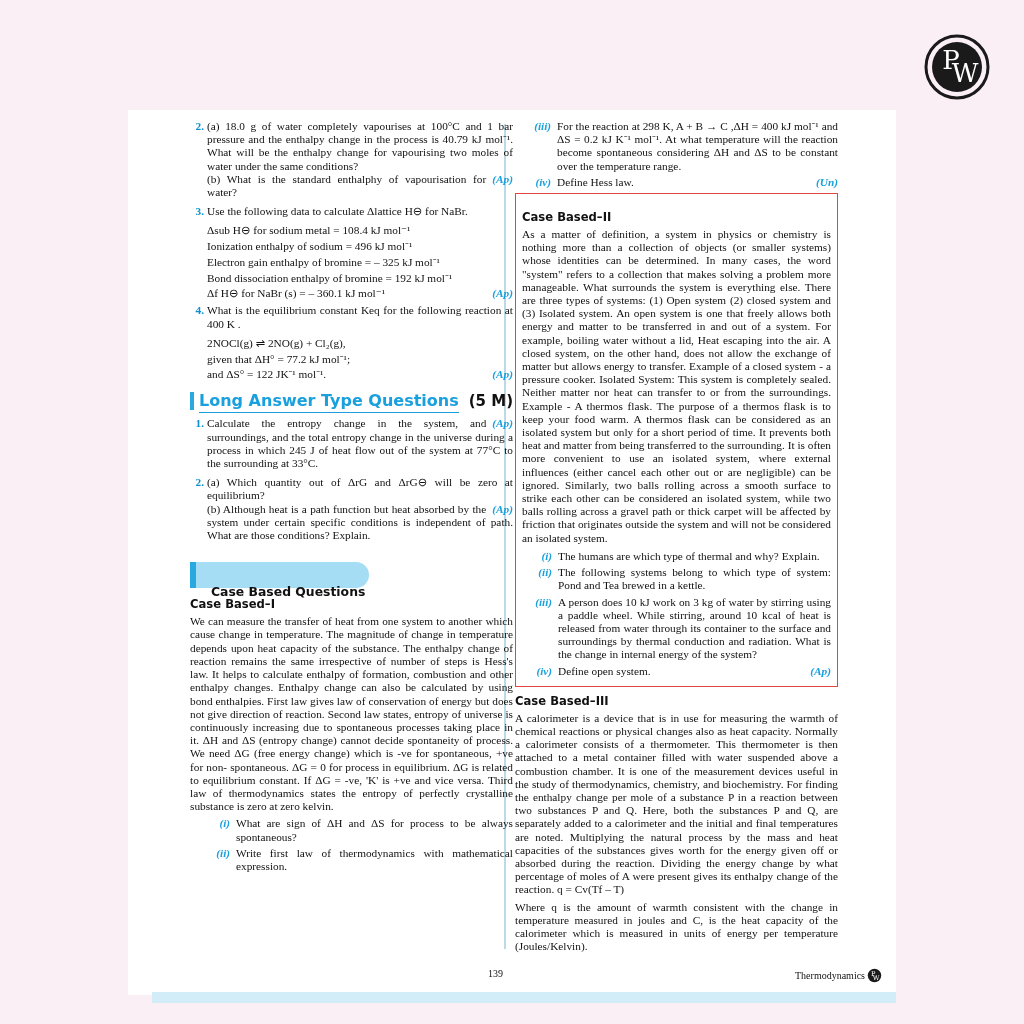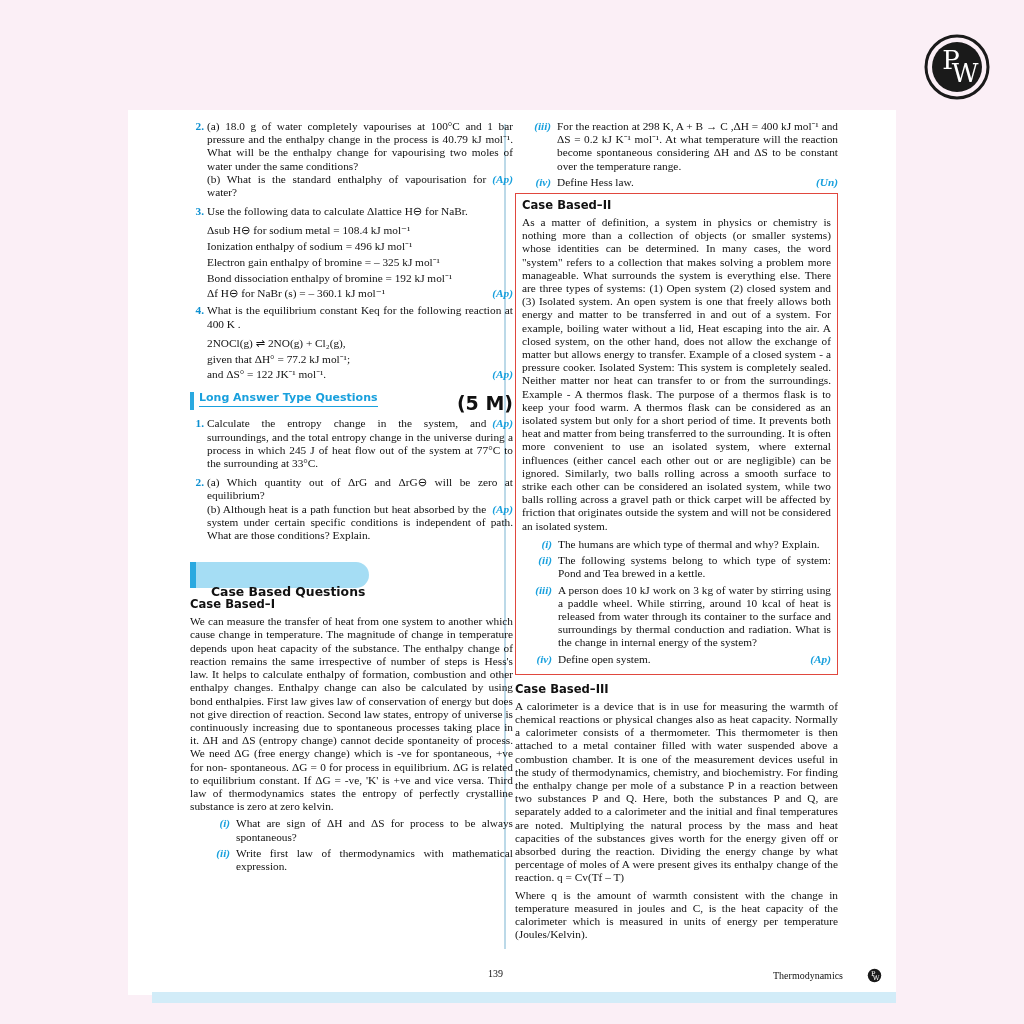--- a/index.html
+++ b/index.html
@@ -73,26 +73,26 @@
 
   
   .sec-bar-head {
     position:relative; margin:11px 0 6px 0; height:19px;
   }
   .sec-bar-head .vbar {
     position:absolute; left:0; top:0; width:4px; height:18px; background:#2aa9e0;
   }
   .sec-bar-head .label {
     position:absolute; left:9px; top:-1px;
-    font-family:"DejaVu Sans", sans-serif; font-weight:bold; font-size:11px;
+    font-family:"DejaVu Sans", sans-serif; font-weight:bold; font-size:16px;
     color:#19a0dd; border-bottom:1.6px solid #19a0dd; padding-bottom:2px;
   }
   .sec-bar-head .marks {
     position:absolute; right:0; top:0;
-    font-family:"DejaVu Sans", sans-serif; font-weight:bold; font-size:19px; color:#111;
+    font-family:"DejaVu Sans", sans-serif; font-weight:bold; font-size:15px; color:#111;
   }
 
   
   .pill-head { position:relative; margin:20px 0 9px 0; height:26px; }
   .pill-head .vbar {
     position:absolute; left:0; top:0; width:6px; height:26px; background:#2aa9e0; z-index:2;
   }
   .pill-head .pill {
     position:absolute; left:0; top:0; width:179px; height:26px;
     background:#a5ddf4; border-radius:0 13px 13px 0;
@@ -104,32 +104,32 @@
 
   .case-title {
     font-family:"DejaVu Sans", sans-serif; font-weight:bold; font-size:11.6px;
     color:#111; margin:7px 0 4px 0;
   }
 
   
   .redbox {
     border:1.3px solid #e0473e; padding:4px 6px 5px 6px; margin-top:4px;
   }
-  .redbox .case-title { margin-top:0; }
+  .redbox .case-title { margin-top:12px; }
 
   .clearfix::after { content:""; display:block; clear:both; }
 
   
   .footer { position:absolute; left:0; top:858px; width:768px; height:24px; }
   .pagenum {
     position:absolute; left:360px; top:0; font-family:"Liberation Serif", serif;
     font-size:10px; color:#111;
   }
   .foot-right {
-    position:absolute; right:14px; top:0; display:flex; align-items:center; gap:24px;
+    position:absolute; right:14px; top:0; display:flex; align-items:center; gap:2px;
   }
   .foot-chap {
     font-family:"Liberation Serif", serif; font-size:10px; color:#111;
   }
   .foot-logo { width:15px; height:15px; }
 </style>
 </head>
 <body>
 
 <div id="root">

